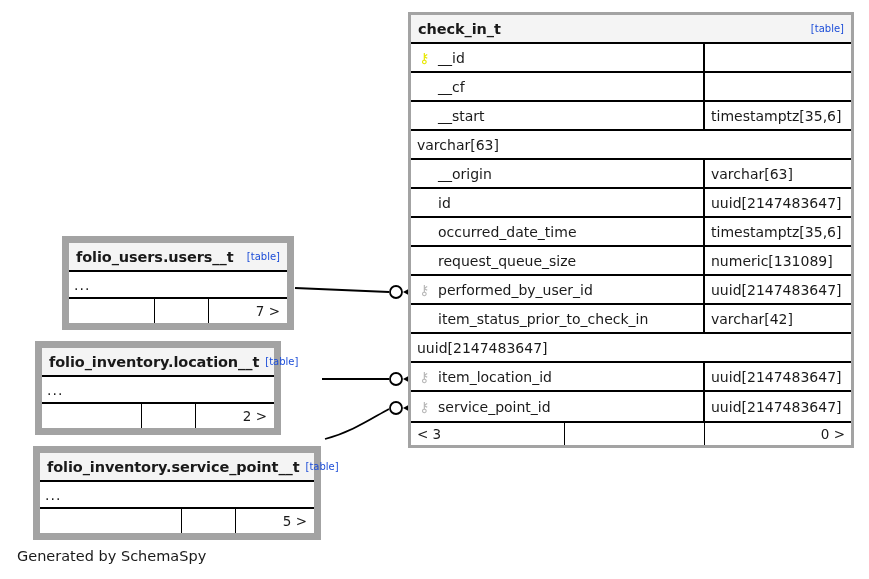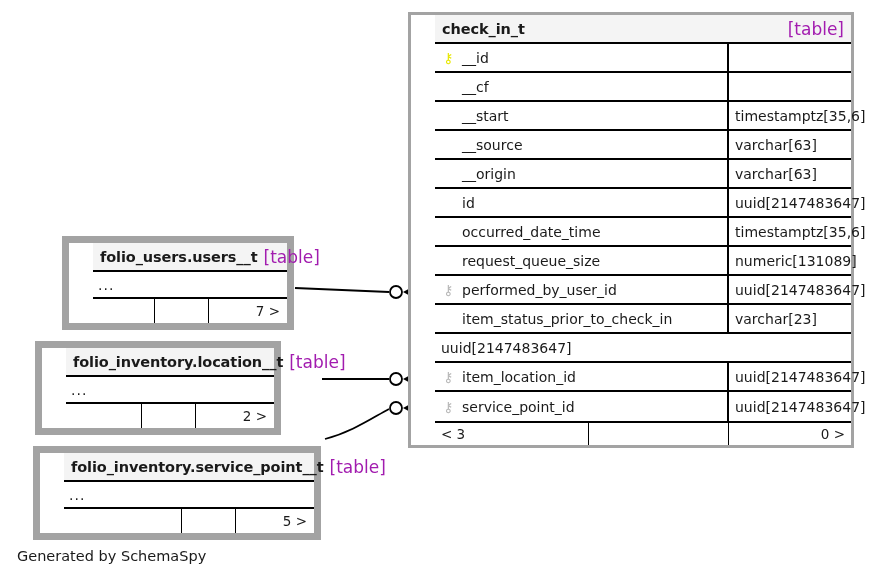--- a/index.html
+++ b/index.html
@@ -15,21 +15,20 @@
     font-family: "DejaVu Sans", "Liberation Sans", sans-serif;
     color: #1a1a1a;
   }
 
   
   .er-table {
     position: absolute;
     box-sizing: border-box;
     background: #ffffff;
     border: 7px solid #a3a3a3;
-    padding-left: 24px;
   }
   .er-table.main {
     border-width: 3px;
   }
 
   .tbl-header {
     box-sizing: border-box;
     background: #f4f4f4;
     border-bottom: 2px solid #000000;
     display: flex;
@@ -38,22 +37,22 @@
     padding: 0 7px;
     height: 29px;
     white-space: nowrap;
   }
   .tbl-title {
     font-weight: bold;
     font-size: 14.5px;
     letter-spacing: -0.1px;
   }
   .tbl-kind {
-    font-size: 17px;
-    color: #a21caf;
+    font-size: 10px;
+    color: #1d4ed8;
     font-weight: normal;
     padding-left: 6px;
   }
 
   
   .row {
     box-sizing: border-box;
     display: flex;
     height: 29px;
     border-bottom: 2px solid #000000;
@@ -222,24 +221,20 @@
         </div>
       </div>
       <div class="row">
         <div class="cell-name">
           <span class="keyicon none">⚷</span>
           <span>__start</span>
         </div>
         <div class="cell-type">timestamptz[35,6]</div>
       </div>
       <div class="row">
-        <div class="cell-name">
-          <span class="keyicon none">⚷</span>
-          <span>__source</span>
-        </div>
         <div class="cell-type">varchar[63]</div>
       </div>
       <div class="row">
         <div class="cell-name">
           <span class="keyicon none">⚷</span>
           <span>__origin</span>
         </div>
         <div class="cell-type">varchar[63]</div>
       </div>
       <div class="row">
@@ -268,21 +263,21 @@
           <span class="keyicon fk">⚷</span>
           <span>performed_by_user_id</span>
         </div>
         <div class="cell-type">uuid[2147483647]</div>
       </div>
       <div class="row">
         <div class="cell-name">
           <span class="keyicon none">⚷</span>
           <span>item_status_prior_to_check_in</span>
         </div>
-        <div class="cell-type">varchar[23]</div>
+        <div class="cell-type">varchar[42]</div>
       </div>
       <div class="row">
         <div class="cell-type">uuid[2147483647]</div>
       </div>
       <div class="row">
         <div class="cell-name">
           <span class="keyicon fk">⚷</span>
           <span>item_location_id</span>
         </div>
         <div class="cell-type">uuid[2147483647]</div>

